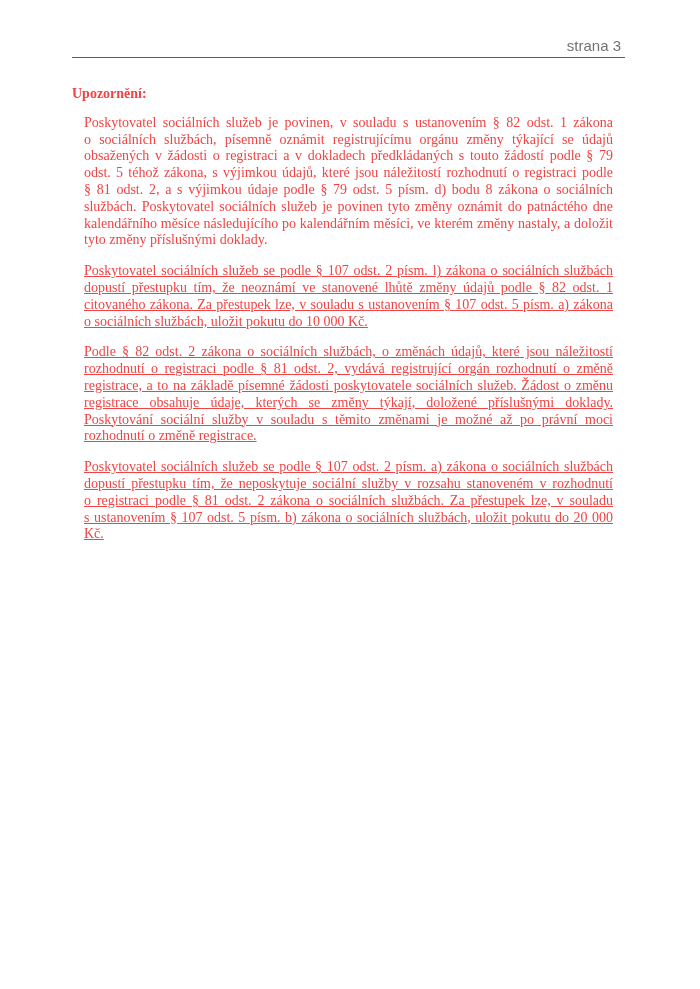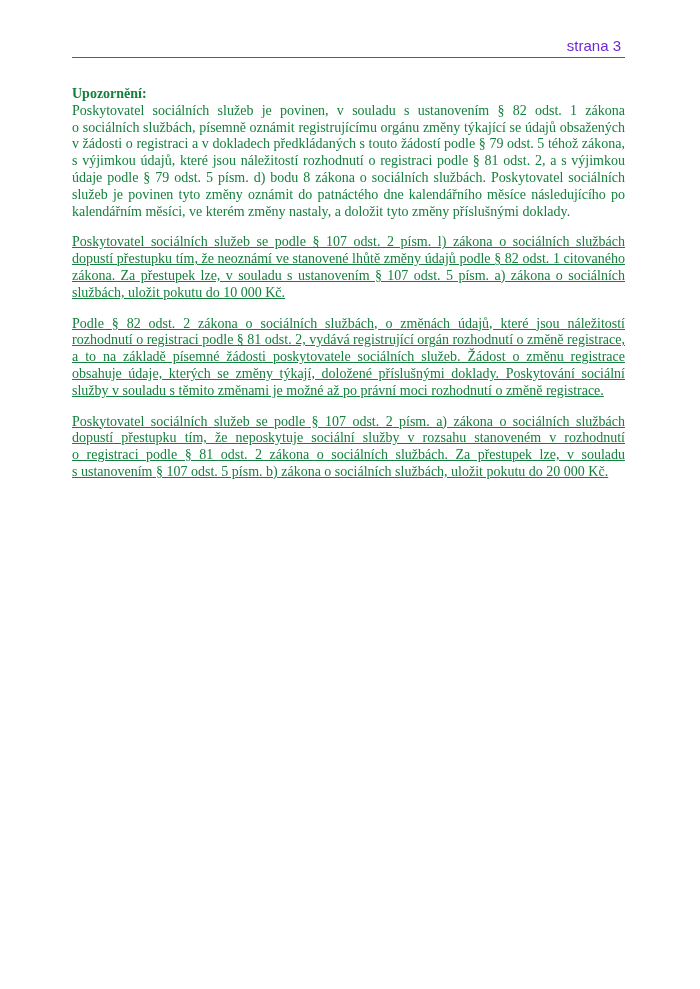--- a/index.html
+++ b/index.html
@@ -16,41 +16,41 @@
     padding: 38px 75px 0 72px;
     font-family: "Liberation Serif", serif;
     color: #141414;
     overflow: hidden;
   }
   .page-header {
     text-align: right;
     font-family: "Liberation Sans", sans-serif;
     font-size: 15px;
     line-height: 15px;
-    color: #6d28d9;
+    color: #737373;
     padding-right: 4px;
   }
   .header-rule {
     margin-top: 4px;
     height: 0;
     border-top: 1px solid #5c5c5c;
   }
   .content {
     margin-top: 28px;
     font-size: 14px;
     line-height: 16.8px;
     text-align: justify;
-    color: #15803d;
+    color: #ef4444;
   }
   .heading {
     margin: 0;
     font-weight: bold;
   }
   .para {
-    margin: 0;
+    margin: 12px;
   }
   .para.spaced {
     margin-top: 14px;
     text-decoration: underline;
   }
 </style>
 </head>
 <body>
 
 <div class="page">

